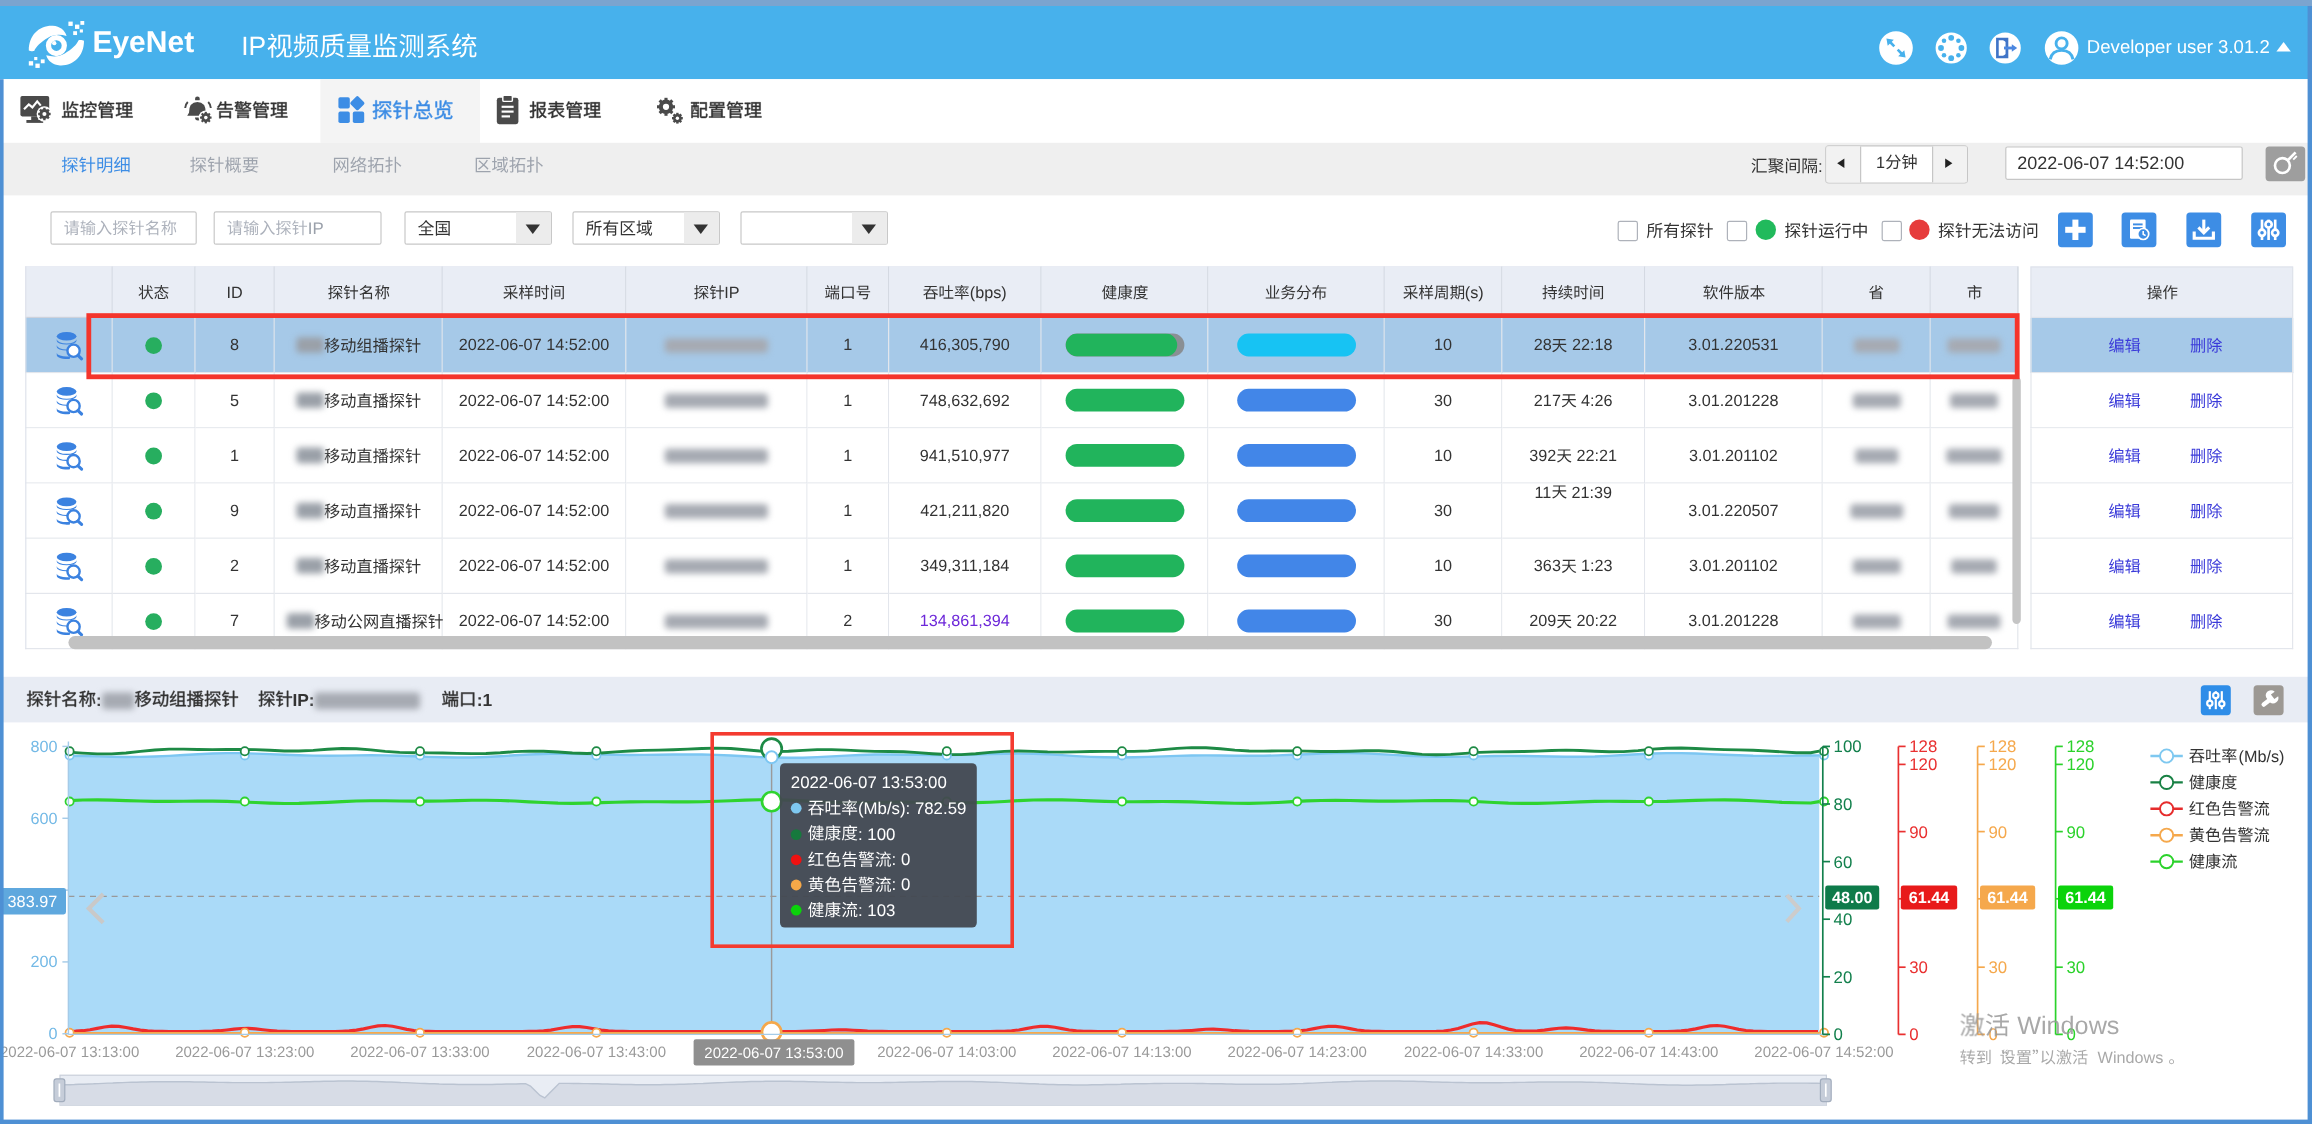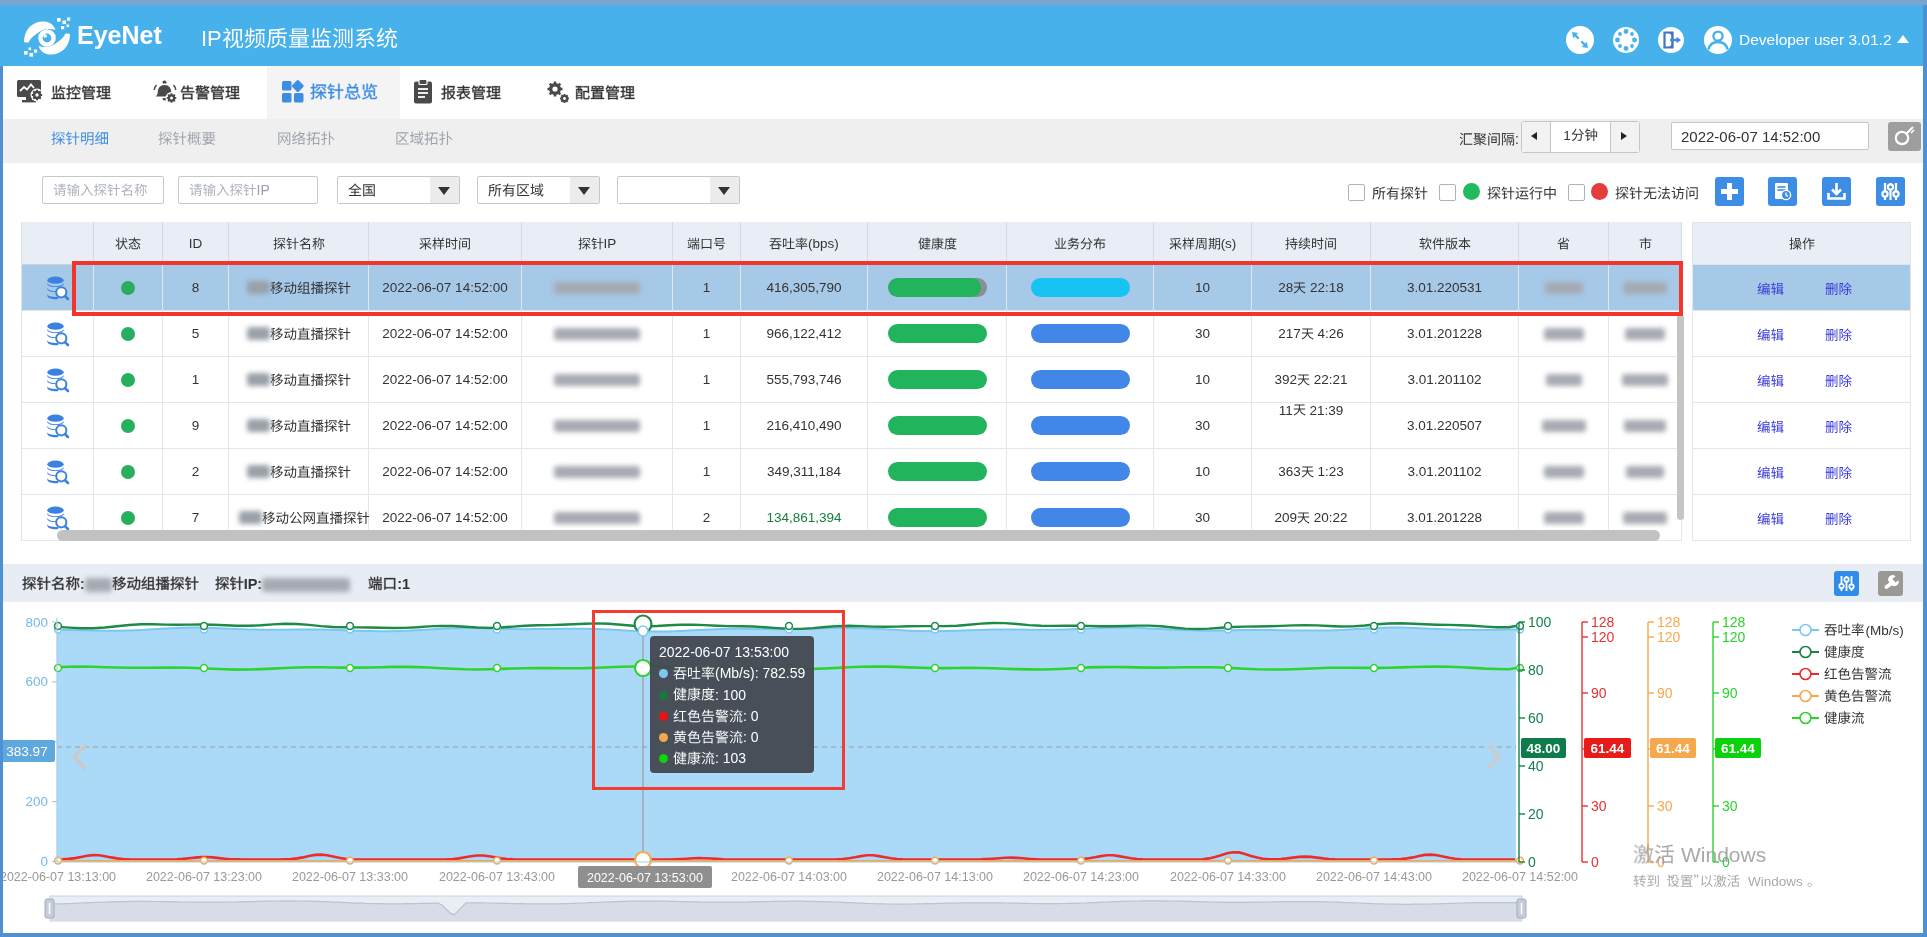--- a/index.html
+++ b/index.html
@@ -513,21 +513,21 @@
       <use href="#k64ad" x="3000"></use>
       <use href="#k63a2" x="4000"></use>
       <use href="#k9488" x="5000"></use>
     </svg>
   </div>
 <div style="position:absolute;box-sizing:border-box;display:flex;align-items:center;justify-content:center;font-size:13.5px;color:#333;border-right:1px solid #e3e6ec;border-bottom:1px solid #e3e6ec;left:369px;top:311px;width:153px;height:46px;background:#fff">2022-06-07 14:52:00</div>
 <div style="position:absolute;box-sizing:border-box;display:flex;align-items:center;justify-content:center;font-size:13.5px;color:#333;border-right:1px solid #e3e6ec;border-bottom:1px solid #e3e6ec;left:522px;top:311px;width:151px;height:46px;background:#fff">
     <span style="display:inline-block;width:86px;height:12px;background:#a6aab2;border-radius:3px;filter:blur(2.5px);vertical-align:middle"></span>
   </div>
 <div style="position:absolute;box-sizing:border-box;display:flex;align-items:center;justify-content:center;font-size:13.5px;color:#333;border-right:1px solid #e3e6ec;border-bottom:1px solid #e3e6ec;left:673px;top:311px;width:68px;height:46px;background:#fff">1</div>
-<div style="position:absolute;box-sizing:border-box;display:flex;align-items:center;justify-content:center;font-size:13.5px;color:#333;border-right:1px solid #e3e6ec;border-bottom:1px solid #e3e6ec;left:741px;top:311px;width:127px;height:46px;background:#fff">966,122,412</div>
+<div style="position:absolute;box-sizing:border-box;display:flex;align-items:center;justify-content:center;font-size:13.5px;color:#333;border-right:1px solid #e3e6ec;border-bottom:1px solid #e3e6ec;left:741px;top:311px;width:127px;height:46px;background:#fff">748,632,692</div>
 <div style="position:absolute;box-sizing:border-box;display:flex;align-items:center;justify-content:center;font-size:13.5px;color:#333;border-right:1px solid #e3e6ec;border-bottom:1px solid #e3e6ec;left:868px;top:311px;width:139px;height:46px;background:#fff">
     <span style="display:inline-block;width:99px;height:19px;border-radius:9.5px;background:#21b45c"></span>
   </div>
 <div style="position:absolute;box-sizing:border-box;display:flex;align-items:center;justify-content:center;font-size:13.5px;color:#333;border-right:1px solid #e3e6ec;border-bottom:1px solid #e3e6ec;left:1007px;top:311px;width:147px;height:46px;background:#fff">
     <span style="display:inline-block;width:99px;height:19px;border-radius:9.5px;background:#4286e8"></span>
   </div>
 <div style="position:absolute;box-sizing:border-box;display:flex;align-items:center;justify-content:center;font-size:13.5px;color:#333;border-right:1px solid #e3e6ec;border-bottom:1px solid #e3e6ec;left:1154px;top:311px;width:98px;height:46px;background:#fff">30</div>
 <div style="position:absolute;box-sizing:border-box;display:flex;align-items:center;justify-content:center;font-size:13.5px;color:#333;border-right:1px solid #e3e6ec;border-bottom:1px solid #e3e6ec;left:1252px;top:311px;width:119px;height:46px;background:#fff">217<svg width="13.0" height="13" viewBox="0 -880 1000 1000" fill="#333" style="vertical-align:-0.12em;">
       <use href="#k5929" x="0"></use>
     </svg>&nbsp;4:26</div>
@@ -563,21 +563,21 @@
       <use href="#k64ad" x="3000"></use>
       <use href="#k63a2" x="4000"></use>
       <use href="#k9488" x="5000"></use>
     </svg>
   </div>
 <div style="position:absolute;box-sizing:border-box;display:flex;align-items:center;justify-content:center;font-size:13.5px;color:#333;border-right:1px solid #e3e6ec;border-bottom:1px solid #e3e6ec;left:369px;top:357px;width:153px;height:46px;background:#fff">2022-06-07 14:52:00</div>
 <div style="position:absolute;box-sizing:border-box;display:flex;align-items:center;justify-content:center;font-size:13.5px;color:#333;border-right:1px solid #e3e6ec;border-bottom:1px solid #e3e6ec;left:522px;top:357px;width:151px;height:46px;background:#fff">
     <span style="display:inline-block;width:86px;height:12px;background:#a6aab2;border-radius:3px;filter:blur(2.5px);vertical-align:middle"></span>
   </div>
 <div style="position:absolute;box-sizing:border-box;display:flex;align-items:center;justify-content:center;font-size:13.5px;color:#333;border-right:1px solid #e3e6ec;border-bottom:1px solid #e3e6ec;left:673px;top:357px;width:68px;height:46px;background:#fff">1</div>
-<div style="position:absolute;box-sizing:border-box;display:flex;align-items:center;justify-content:center;font-size:13.5px;color:#333;border-right:1px solid #e3e6ec;border-bottom:1px solid #e3e6ec;left:741px;top:357px;width:127px;height:46px;background:#fff">555,793,746</div>
+<div style="position:absolute;box-sizing:border-box;display:flex;align-items:center;justify-content:center;font-size:13.5px;color:#333;border-right:1px solid #e3e6ec;border-bottom:1px solid #e3e6ec;left:741px;top:357px;width:127px;height:46px;background:#fff">941,510,977</div>
 <div style="position:absolute;box-sizing:border-box;display:flex;align-items:center;justify-content:center;font-size:13.5px;color:#333;border-right:1px solid #e3e6ec;border-bottom:1px solid #e3e6ec;left:868px;top:357px;width:139px;height:46px;background:#fff">
     <span style="display:inline-block;width:99px;height:19px;border-radius:9.5px;background:#21b45c"></span>
   </div>
 <div style="position:absolute;box-sizing:border-box;display:flex;align-items:center;justify-content:center;font-size:13.5px;color:#333;border-right:1px solid #e3e6ec;border-bottom:1px solid #e3e6ec;left:1007px;top:357px;width:147px;height:46px;background:#fff">
     <span style="display:inline-block;width:99px;height:19px;border-radius:9.5px;background:#4286e8"></span>
   </div>
 <div style="position:absolute;box-sizing:border-box;display:flex;align-items:center;justify-content:center;font-size:13.5px;color:#333;border-right:1px solid #e3e6ec;border-bottom:1px solid #e3e6ec;left:1154px;top:357px;width:98px;height:46px;background:#fff">10</div>
 <div style="position:absolute;box-sizing:border-box;display:flex;align-items:center;justify-content:center;font-size:13.5px;color:#333;border-right:1px solid #e3e6ec;border-bottom:1px solid #e3e6ec;left:1252px;top:357px;width:119px;height:46px;background:#fff">392<svg width="13.0" height="13" viewBox="0 -880 1000 1000" fill="#333" style="vertical-align:-0.12em;">
       <use href="#k5929" x="0"></use>
     </svg>&nbsp;22:21</div>
@@ -613,21 +613,21 @@
       <use href="#k64ad" x="3000"></use>
       <use href="#k63a2" x="4000"></use>
       <use href="#k9488" x="5000"></use>
     </svg>
   </div>
 <div style="position:absolute;box-sizing:border-box;display:flex;align-items:center;justify-content:center;font-size:13.5px;color:#333;border-right:1px solid #e3e6ec;border-bottom:1px solid #e3e6ec;left:369px;top:403px;width:153px;height:46px;background:#fff">2022-06-07 14:52:00</div>
 <div style="position:absolute;box-sizing:border-box;display:flex;align-items:center;justify-content:center;font-size:13.5px;color:#333;border-right:1px solid #e3e6ec;border-bottom:1px solid #e3e6ec;left:522px;top:403px;width:151px;height:46px;background:#fff">
     <span style="display:inline-block;width:86px;height:12px;background:#a6aab2;border-radius:3px;filter:blur(2.5px);vertical-align:middle"></span>
   </div>
 <div style="position:absolute;box-sizing:border-box;display:flex;align-items:center;justify-content:center;font-size:13.5px;color:#333;border-right:1px solid #e3e6ec;border-bottom:1px solid #e3e6ec;left:673px;top:403px;width:68px;height:46px;background:#fff">1</div>
-<div style="position:absolute;box-sizing:border-box;display:flex;align-items:center;justify-content:center;font-size:13.5px;color:#333;border-right:1px solid #e3e6ec;border-bottom:1px solid #e3e6ec;left:741px;top:403px;width:127px;height:46px;background:#fff">216,410,490</div>
+<div style="position:absolute;box-sizing:border-box;display:flex;align-items:center;justify-content:center;font-size:13.5px;color:#333;border-right:1px solid #e3e6ec;border-bottom:1px solid #e3e6ec;left:741px;top:403px;width:127px;height:46px;background:#fff">421,211,820</div>
 <div style="position:absolute;box-sizing:border-box;display:flex;align-items:center;justify-content:center;font-size:13.5px;color:#333;border-right:1px solid #e3e6ec;border-bottom:1px solid #e3e6ec;left:868px;top:403px;width:139px;height:46px;background:#fff">
     <span style="display:inline-block;width:99px;height:19px;border-radius:9.5px;background:#21b45c"></span>
   </div>
 <div style="position:absolute;box-sizing:border-box;display:flex;align-items:center;justify-content:center;font-size:13.5px;color:#333;border-right:1px solid #e3e6ec;border-bottom:1px solid #e3e6ec;left:1007px;top:403px;width:147px;height:46px;background:#fff">
     <span style="display:inline-block;width:99px;height:19px;border-radius:9.5px;background:#4286e8"></span>
   </div>
 <div style="position:absolute;box-sizing:border-box;display:flex;align-items:center;justify-content:center;font-size:13.5px;color:#333;border-right:1px solid #e3e6ec;border-bottom:1px solid #e3e6ec;left:1154px;top:403px;width:98px;height:46px;background:#fff">30</div>
 <div style="position:absolute;box-sizing:border-box;display:flex;justify-content:center;font-size:13.5px;color:#333;border-right:1px solid #e3e6ec;border-bottom:1px solid #e3e6ec;left:1252px;top:403px;width:119px;height:46px;background:#fff">11<svg width="13.0" height="13" viewBox="0 -880 1000 1000" fill="#333" style="vertical-align:-0.12em;">
       <use href="#k5929" x="0"></use>
     </svg>&nbsp;21:39</div>
@@ -715,21 +715,21 @@
       <use href="#k64ad" x="5000"></use>
       <use href="#k63a2" x="6000"></use>
       <use href="#k9488" x="7000"></use>
     </svg>
   </div>
 <div style="position:absolute;box-sizing:border-box;display:flex;align-items:center;justify-content:center;font-size:13.5px;color:#333;border-right:1px solid #e3e6ec;border-bottom:1px solid #e3e6ec;left:369px;top:495px;width:153px;height:46px;background:#fff">2022-06-07 14:52:00</div>
 <div style="position:absolute;box-sizing:border-box;display:flex;align-items:center;justify-content:center;font-size:13.5px;color:#333;border-right:1px solid #e3e6ec;border-bottom:1px solid #e3e6ec;left:522px;top:495px;width:151px;height:46px;background:#fff">
     <span style="display:inline-block;width:86px;height:12px;background:#a6aab2;border-radius:3px;filter:blur(2.5px);vertical-align:middle"></span>
   </div>
 <div style="position:absolute;box-sizing:border-box;display:flex;align-items:center;justify-content:center;font-size:13.5px;color:#333;border-right:1px solid #e3e6ec;border-bottom:1px solid #e3e6ec;left:673px;top:495px;width:68px;height:46px;background:#fff">2</div>
-<div style="position:absolute;box-sizing:border-box;display:flex;align-items:center;justify-content:center;font-size:13.5px;color:#15803d;border-right:1px solid #e3e6ec;border-bottom:1px solid #e3e6ec;left:741px;top:495px;width:127px;height:46px;background:#fff">134,861,394</div>
+<div style="position:absolute;box-sizing:border-box;display:flex;align-items:center;justify-content:center;font-size:13.5px;color:#6d28d9;border-right:1px solid #e3e6ec;border-bottom:1px solid #e3e6ec;left:741px;top:495px;width:127px;height:46px;background:#fff">134,861,394</div>
 <div style="position:absolute;box-sizing:border-box;display:flex;align-items:center;justify-content:center;font-size:13.5px;color:#333;border-right:1px solid #e3e6ec;border-bottom:1px solid #e3e6ec;left:868px;top:495px;width:139px;height:46px;background:#fff">
     <span style="display:inline-block;width:99px;height:19px;border-radius:9.5px;background:#21b45c"></span>
   </div>
 <div style="position:absolute;box-sizing:border-box;display:flex;align-items:center;justify-content:center;font-size:13.5px;color:#333;border-right:1px solid #e3e6ec;border-bottom:1px solid #e3e6ec;left:1007px;top:495px;width:147px;height:46px;background:#fff">
     <span style="display:inline-block;width:99px;height:19px;border-radius:9.5px;background:#4286e8"></span>
   </div>
 <div style="position:absolute;box-sizing:border-box;display:flex;align-items:center;justify-content:center;font-size:13.5px;color:#333;border-right:1px solid #e3e6ec;border-bottom:1px solid #e3e6ec;left:1154px;top:495px;width:98px;height:46px;background:#fff">30</div>
 <div style="position:absolute;box-sizing:border-box;display:flex;align-items:center;justify-content:center;font-size:13.5px;color:#333;border-right:1px solid #e3e6ec;border-bottom:1px solid #e3e6ec;left:1252px;top:495px;width:119px;height:46px;background:#fff">209<svg width="13.0" height="13" viewBox="0 -880 1000 1000" fill="#333" style="vertical-align:-0.12em;">
       <use href="#k5929" x="0"></use>
     </svg>&nbsp;20:22</div>

